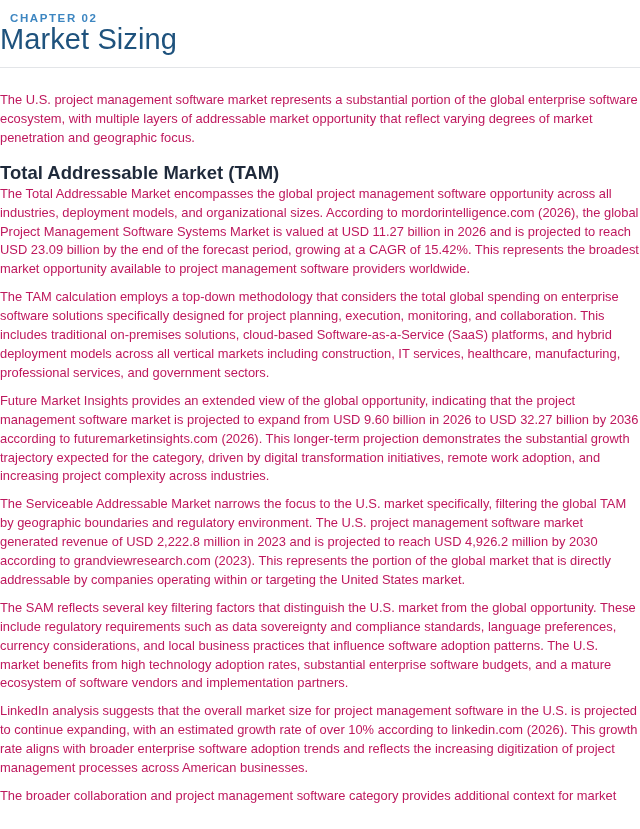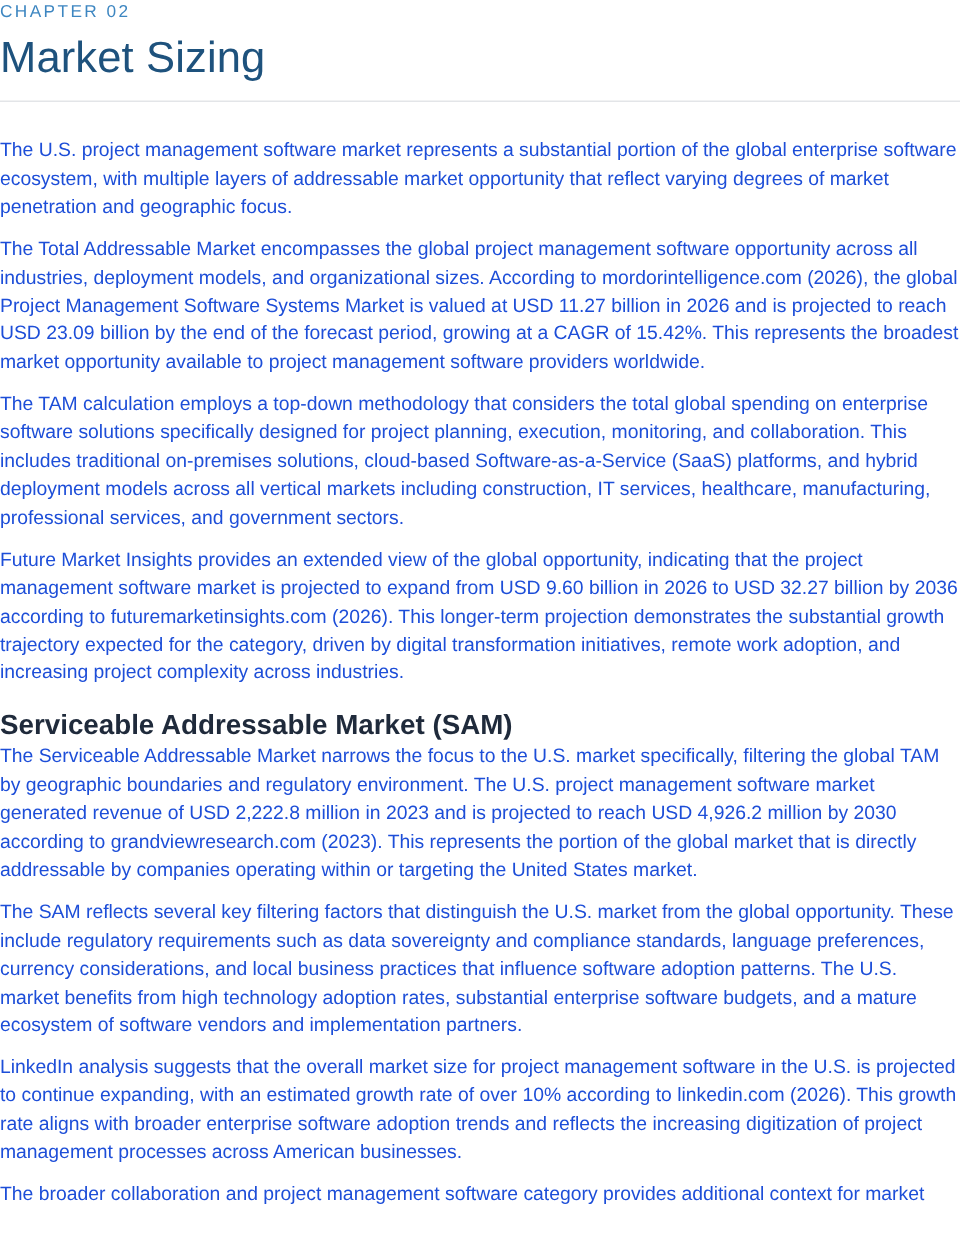--- a/index.html
+++ b/index.html
@@ -23,45 +23,45 @@
       border-bottom: 1px solid #e3e5e8;
       height: 68px;
       box-sizing: border-box;
       position: relative;
     }
     .chapter-label {
       position: absolute;
       left: 0;
       top: 1px;
       font-size: 11.5px;
-      font-weight: normal;
+      font-weight: bold;
       letter-spacing: 1.6px;
       color: #3d86c1;
       line-height: 14px;
-      margin: 0;
+      margin: 10px;
     }
     .chapter-title {
       position: absolute;
       left: 0;
       top: 20px;
       margin: 0;
       font-size: 29px;
       font-weight: normal;
       color: #1e527d;
       line-height: 38px;
       letter-spacing: 0.1px;
     }
     .content {
       padding-top: 23px;
     }
     p.body-text {
       margin: 0 0 9px 0;
       font-size: 12.9px;
       line-height: 18.9px;
-      color: #1d4ed8;
+      color: #be185d;
       padding-right: 0;
     }
     h2.section-heading {
       margin: 13px 0 0 0;
       font-size: 18.5px;
       font-weight: bold;
       color: #1f2a3b;
       line-height: 24px;
     }
   </style>
@@ -73,27 +73,27 @@
   <header class="chapter-header">
     <div class="chapter-label">CHAPTER 02</div>
     <h1 class="chapter-title">Market Sizing</h1>
   </header>
 
   <main class="content">
 
     <p class="body-text">The U.S. project management software market represents a substantial portion of the global enterprise software ecosystem, with multiple layers of addressable market opportunity that reflect varying degrees of market penetration and geographic focus.</p>
 
     <section>
+      <h2 class="section-heading">Total Addressable Market (TAM)</h2>
       <p class="body-text">The Total Addressable Market encompasses the global project management software opportunity across all industries, deployment models, and organizational sizes. According to mordorintelligence.com (2026), the global Project Management Software Systems Market is valued at USD 11.27 billion in 2026 and is projected to reach USD 23.09 billion by the end of the forecast period, growing at a CAGR of 15.42%. This represents the broadest market opportunity available to project management software providers worldwide.</p>
       <p class="body-text">The TAM calculation employs a top-down methodology that considers the total global spending on enterprise software solutions specifically designed for project planning, execution, monitoring, and collaboration. This includes traditional on-premises solutions, cloud-based Software-as-a-Service (SaaS) platforms, and hybrid deployment models across all vertical markets including construction, IT services, healthcare, manufacturing, professional services, and government sectors.</p>
       <p class="body-text">Future Market Insights provides an extended view of the global opportunity, indicating that the project management software market is projected to expand from USD 9.60 billion in 2026 to USD 32.27 billion by 2036 according to futuremarketinsights.com (2026). This longer-term projection demonstrates the substantial growth trajectory expected for the category, driven by digital transformation initiatives, remote work adoption, and increasing project complexity across industries.</p>
     </section>
 
     <section>
-      <h2 class="section-heading">Serviceable Addressable Market (SAM)</h2>
       <p class="body-text">The Serviceable Addressable Market narrows the focus to the U.S. market specifically, filtering the global TAM by geographic boundaries and regulatory environment. The U.S. project management software market generated revenue of USD 2,222.8 million in 2023 and is projected to reach USD 4,926.2 million by 2030 according to grandviewresearch.com (2023). This represents the portion of the global market that is directly addressable by companies operating within or targeting the United States market.</p>
       <p class="body-text">The SAM reflects several key filtering factors that distinguish the U.S. market from the global opportunity. These include regulatory requirements such as data sovereignty and compliance standards, language preferences, currency considerations, and local business practices that influence software adoption patterns. The U.S. market benefits from high technology adoption rates, substantial enterprise software budgets, and a mature ecosystem of software vendors and implementation partners.</p>
       <p class="body-text">LinkedIn analysis suggests that the overall market size for project management software in the U.S. is projected to continue expanding, with an estimated growth rate of over 10% according to linkedin.com (2026). This growth rate aligns with broader enterprise software adoption trends and reflects the increasing digitization of project management processes across American businesses.</p>
       <p class="body-text">The broader collaboration and project management software category provides additional context for market</p>
     </section>
 
   </main>
 </div>
 
 </body></html>

